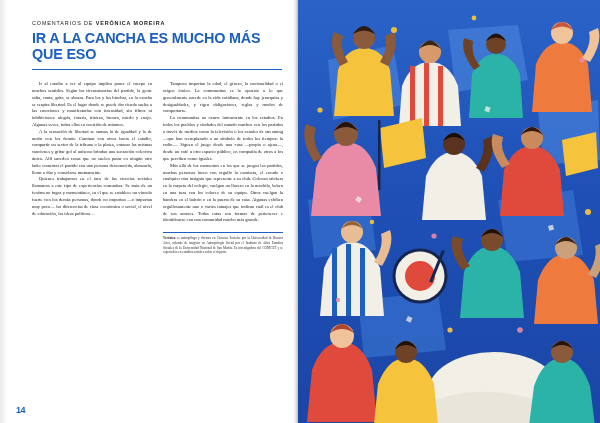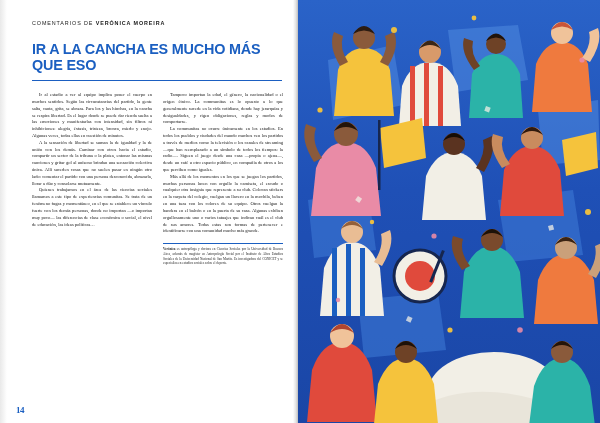--- a/index.html
+++ b/index.html
@@ -27,21 +27,21 @@
     margin:6px 0 0 14px;
     font-weight:400;
   }
   .kicker b{font-weight:700;}
   .headline{
     font-family:"Liberation Sans", sans-serif;
     font-weight:700;
     font-size:14.4px;
     letter-spacing:-0.2px;
     color:#1b5fc1;
-    margin:15px 0 0 14px;
+    margin:4px 0 0 14px;
     text-transform:uppercase;
   }
   .rule{
     height:1.1px;background:#1b5fc1;
     margin:7px 0 0 14px;width:250px;
   }
   .columns{
     display:flex;gap:11px;
     margin:11px 0 0 14px;width:252px;
   }
@@ -60,21 +60,21 @@
     font-size:3.3px;
     line-height:1.45;
     color:#2a2a2a;
     text-align:justify;
     border-top:0.5px solid #1b5fc1;
     padding-top:3px;
   }
   .bio b{font-weight:700;}
   .folio{
     position:absolute;left:16px;bottom:8px;
-    font-family:Liberation Serif, serif;
+    font-family:Liberation Sans, sans-serif;
     font-size:9px;color:#1b5fc1;font-weight:700;
     letter-spacing:-0.5px;
   }
   .left-edge{
     position:absolute;left:0;top:0;width:7px;height:423px;
     background:linear-gradient(to right,#e9e9e9,#ffffff);
   }
   .gutter{
     position:absolute;left:293px;top:0;width:5px;height:423px;
     background:linear-gradient(to right,#ffffff,#e4e4e4 55%,#cfcfcf 80%,#bdbdbd);

